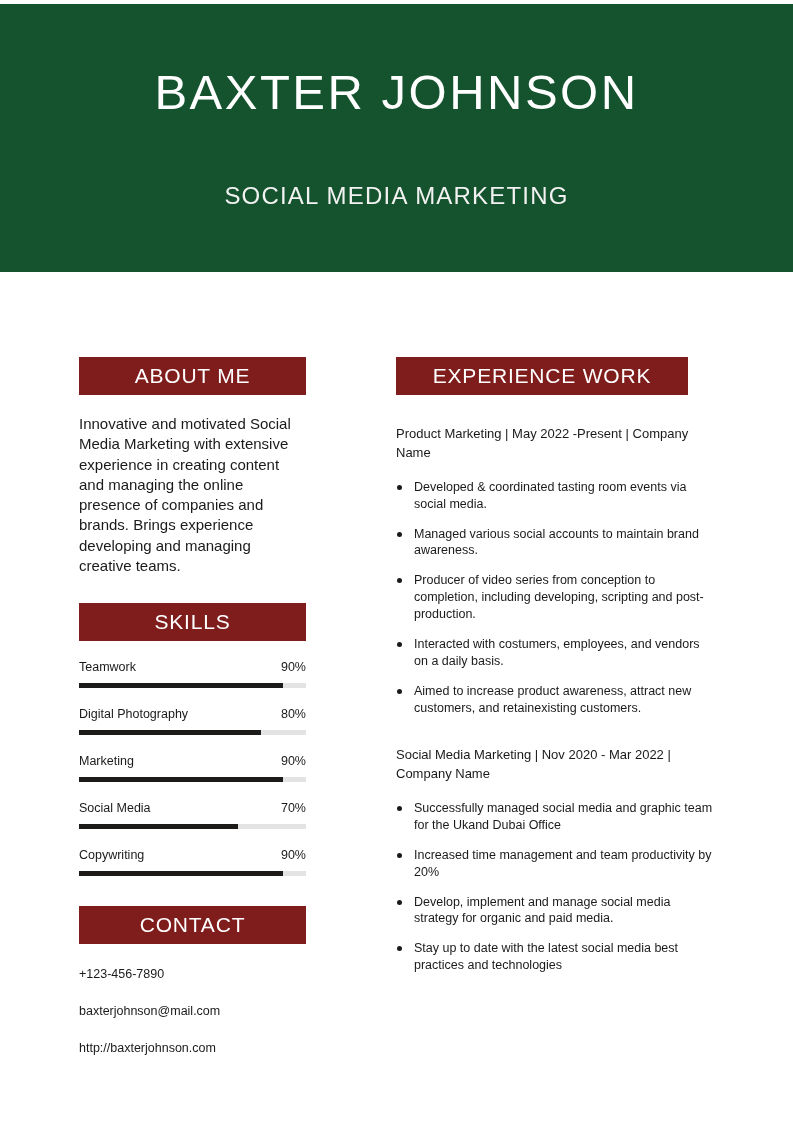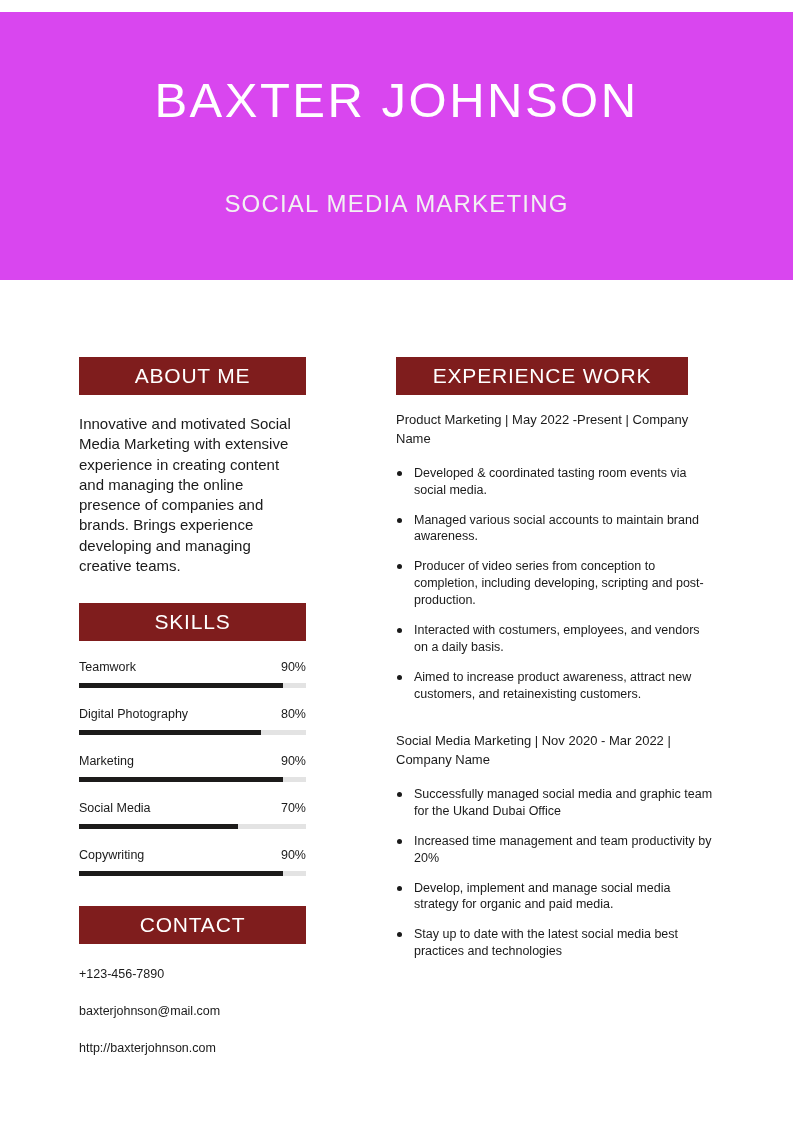--- a/index.html
+++ b/index.html
@@ -19,24 +19,24 @@
     position: relative;
     width: 793px;
     height: 1122px;
     background: #ffffff;
   }
 
   
   .header {
     position: absolute;
     left: 0;
-    top: 12px;
+    top: 4px;
     width: 793px;
     height: 268px;
-    background: #d946ef;
+    background: #14532d;
     display: flex;
     flex-direction: column;
     align-items: center;
     justify-content: center;
   }
   .header-name {
     color: #ffffff;
     font-size: 49px;
     letter-spacing: 2.5px;
     font-weight: 400;
@@ -123,21 +123,21 @@
   
   .contact-section { margin-top: 30px; }
   .contact-item {
     font-size: 12.5px;
     margin-top: 23px;
     color: #1a1a1a;
   }
   .contact-item:first-of-type { margin-top: 27px; }
 
   
-  .job { margin-top: 16px; }
+  .job { margin-top: 30px; }
   .job + .job { margin-top: 30px; }
   .job-title {
     font-size: 13px;
     line-height: 1.45;
     color: #1a1a1a;
     margin-bottom: 16px;
   }
   .bullets {
     list-style: none;
     margin: 0;

